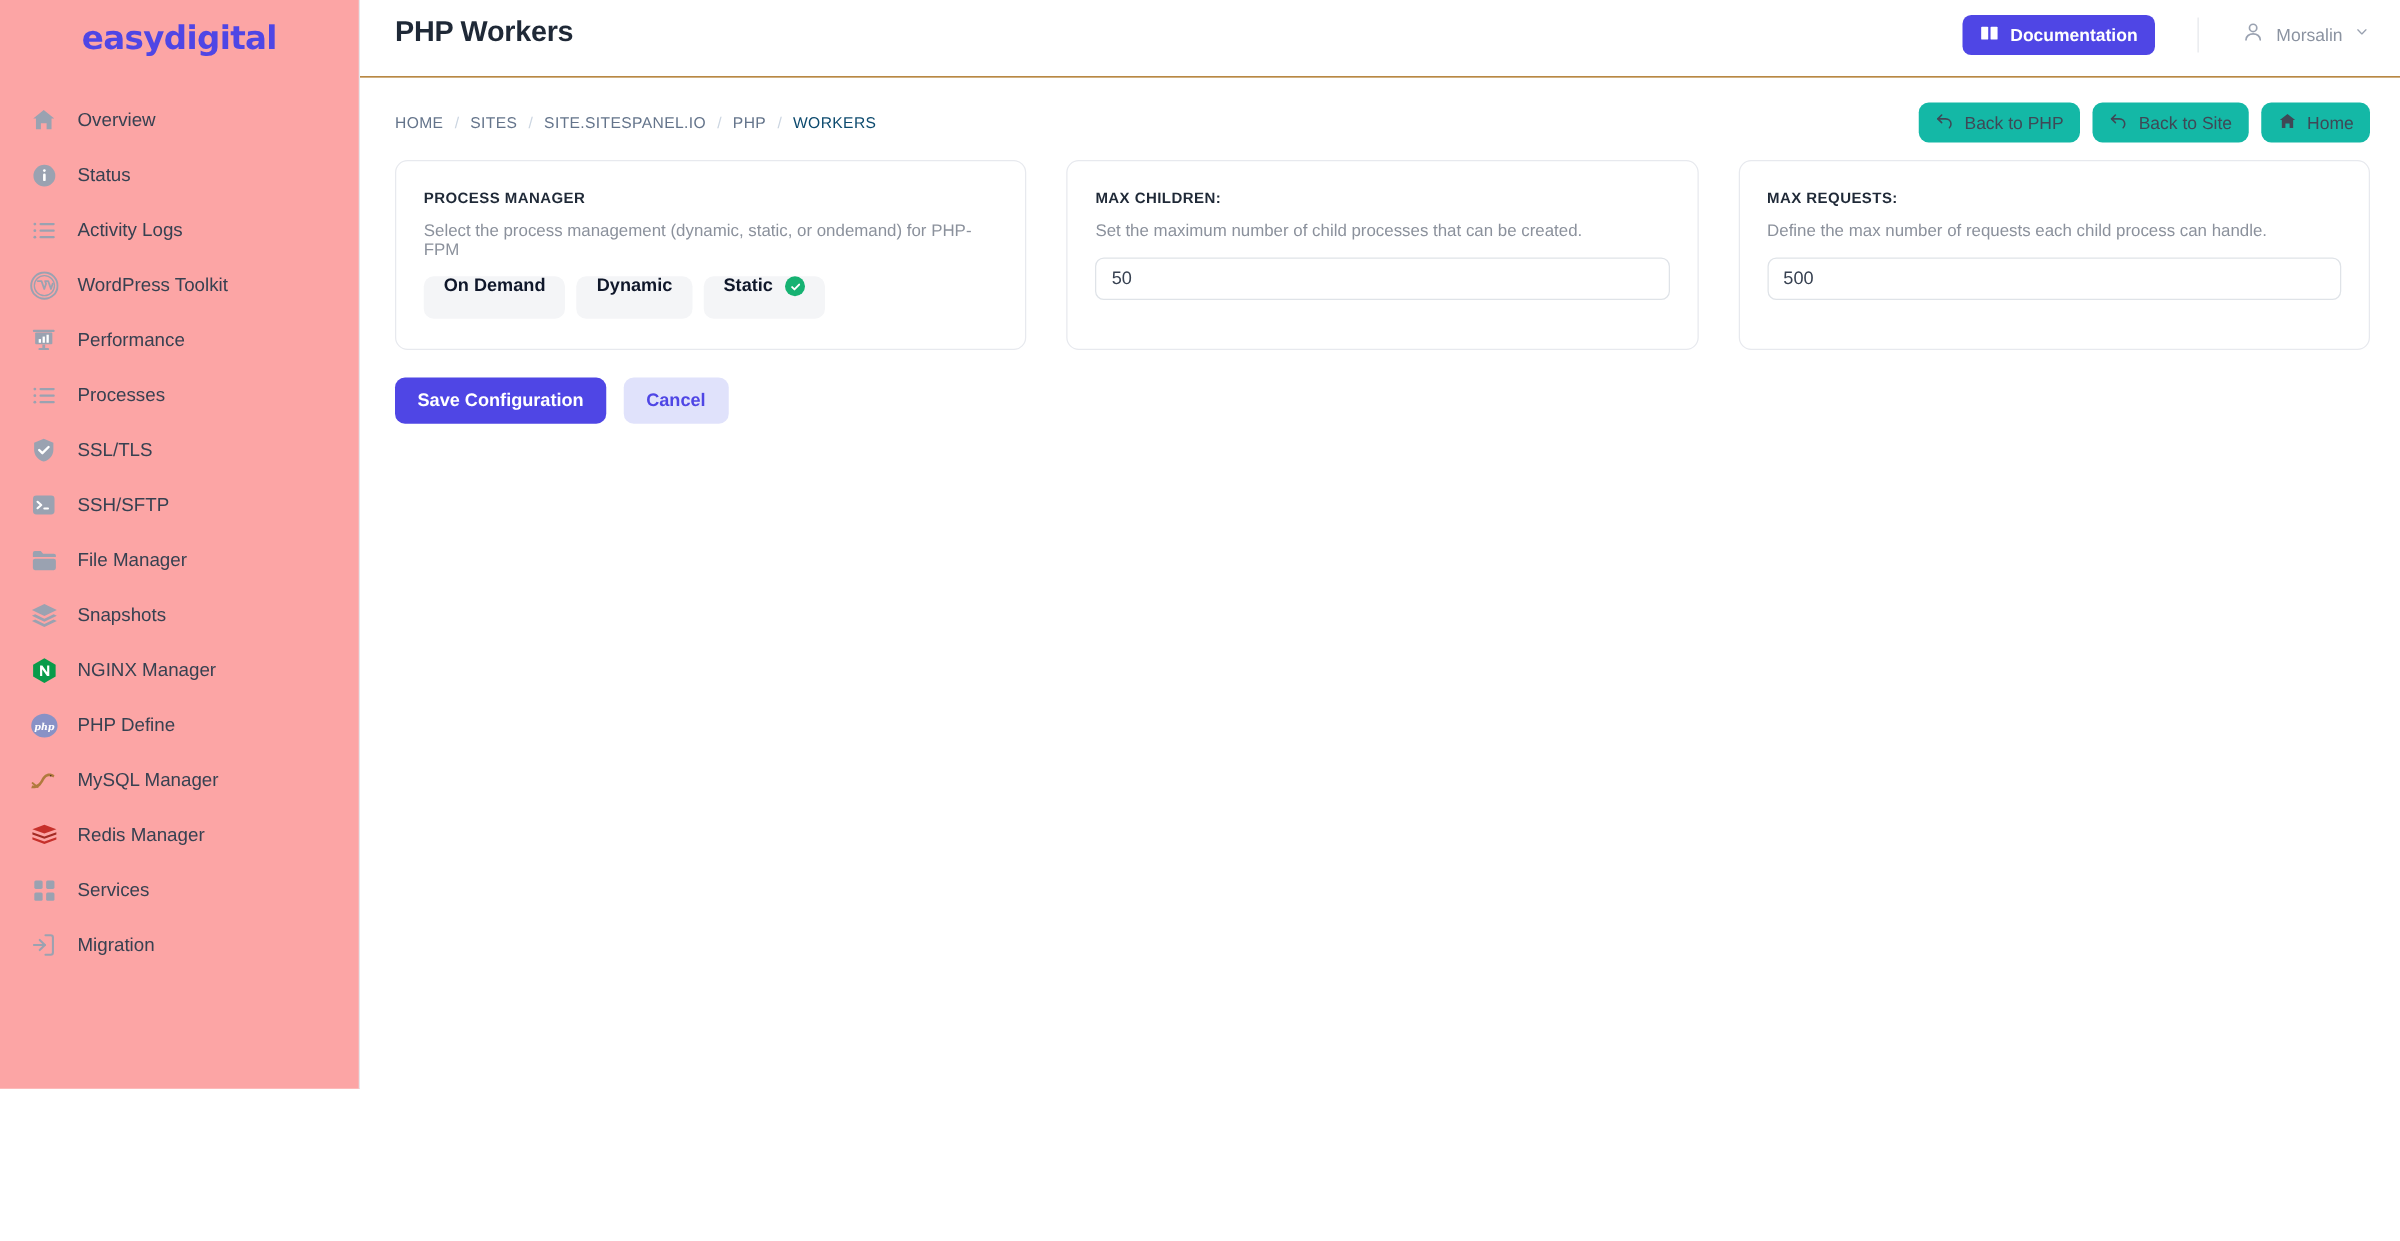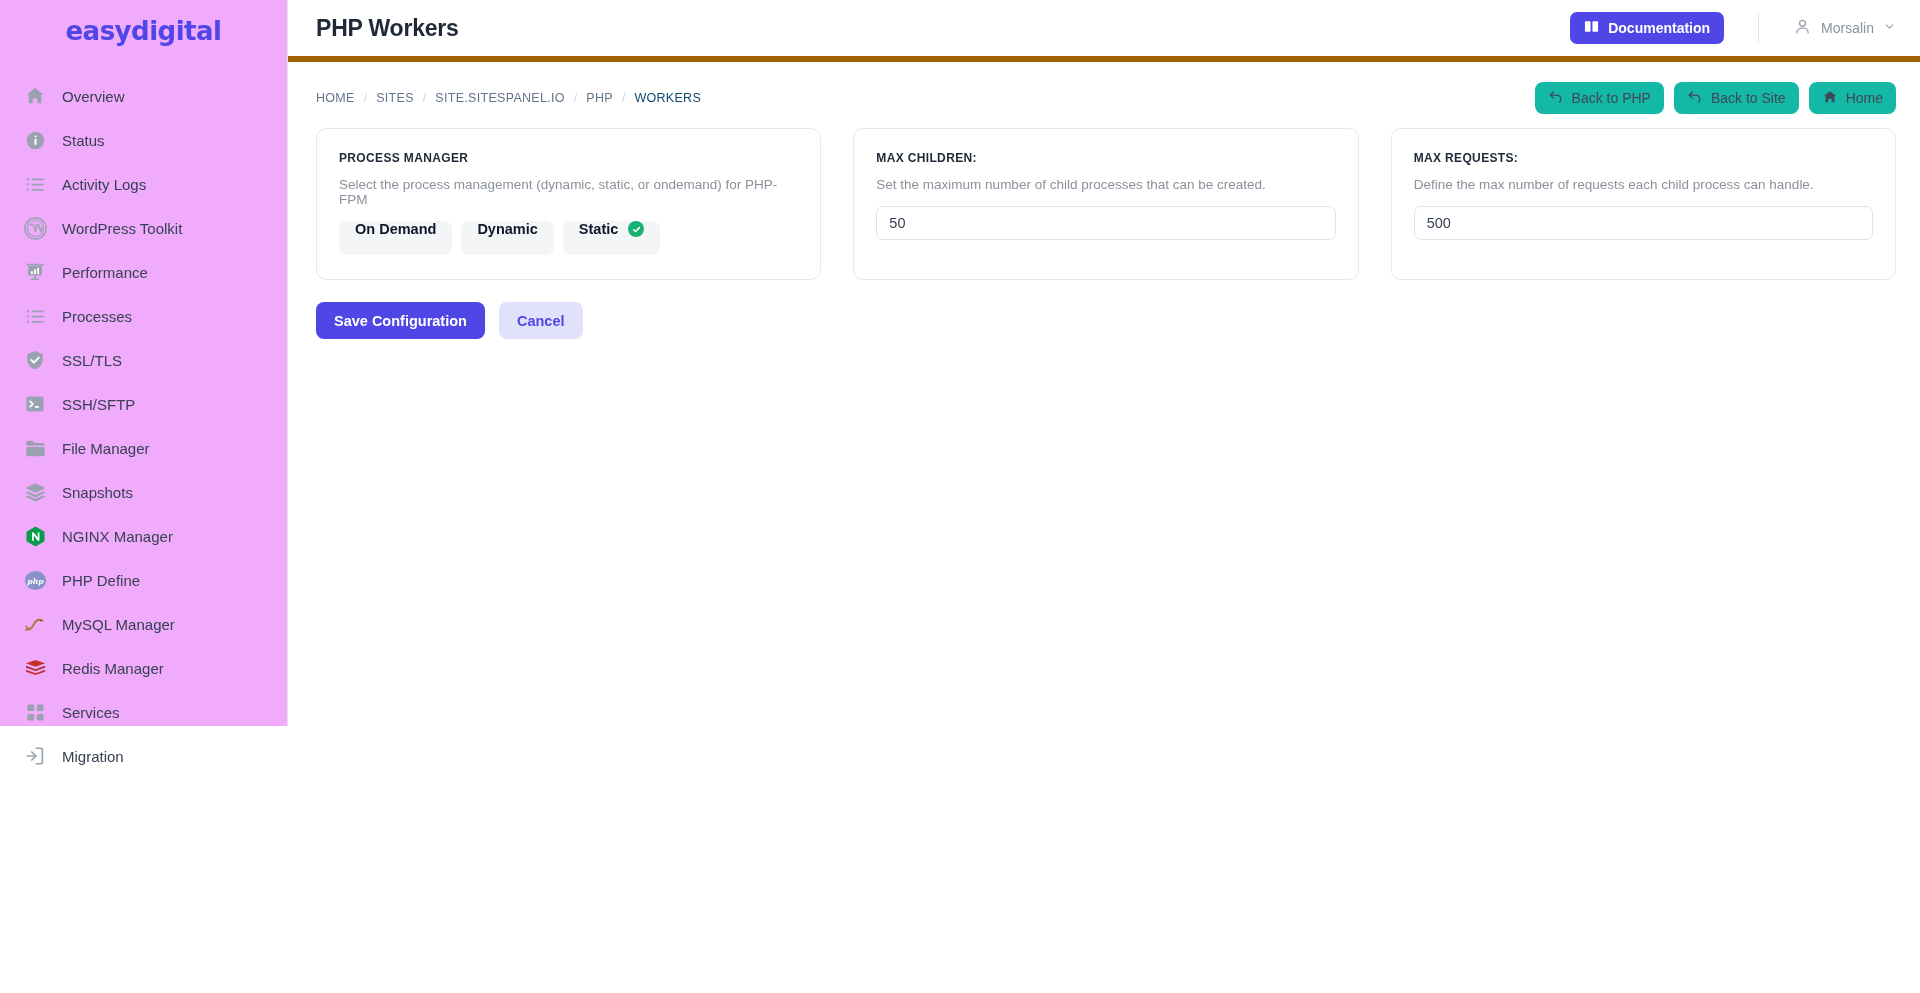--- a/index.html
+++ b/index.html
@@ -7,22 +7,22 @@
     width: 1920px; height: 993px;
     font-family: "Liberation Sans", sans-serif;
     background: #ffffff;
     overflow: hidden;
     -webkit-font-smoothing: antialiased;
   }
   #app { display: flex; width: 1920px; height: 993px; }
 
   
   #sidebar {
-    width: 288px; height: 726px;
-    background: #f0abfc;
+    width: 288px; height: 871px;
+    background: #fca5a5;
     border-right: 1px solid #e5e7eb;
     flex: 0 0 288px;
     position: relative;
   }
   .brand {
     height: 62px;
     display: flex; align-items: center; justify-content: center;
   }
   .brand-text {
     font-size: 26px;
@@ -52,23 +52,23 @@
     flex: 0 0 26px;
   }
   .nav-icon svg { display: block; }
 
   
   #main { flex: 1; height: 993px; display: flex; flex-direction: column; background:#fff; }
 
   
   .topbar {
     height: 62px;
-    border-bottom: 6px solid #a16207;
-    display: flex; align-items: center;
-    padding: 0 24px 0 28px;
+    border-bottom: 1px solid #a16207;
+    display: flex; align-items: flex-start;
+    padding: 12px 24px 0 28px;
     flex: 0 0 62px;
   }
   .page-title {
     font-size: 23px;
     font-weight: 700;
     color: #1f2937;
     letter-spacing: -0.2px;
   }
   .topbar-right {
     margin-left: auto;

